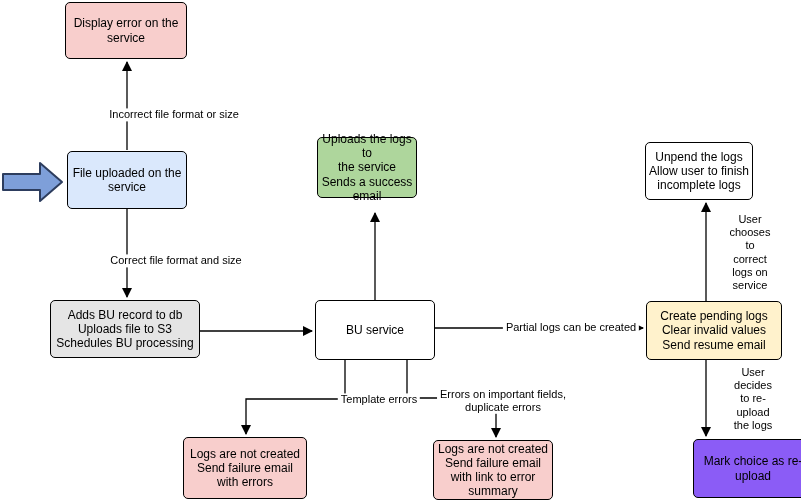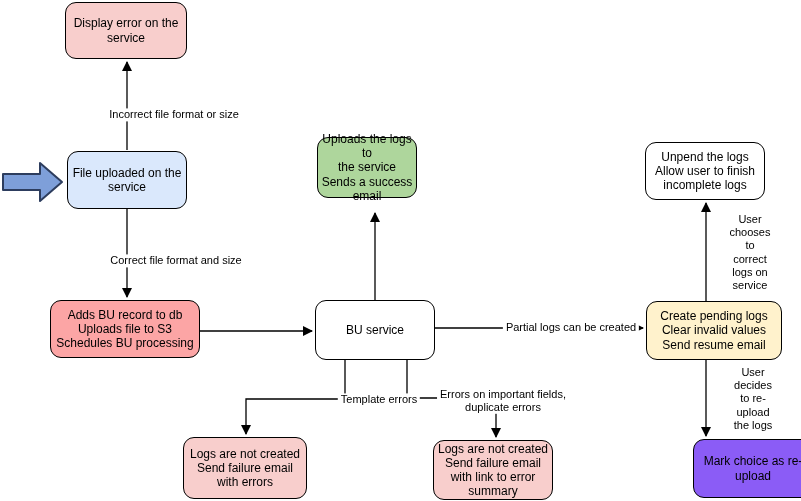--- a/index.html
+++ b/index.html
@@ -1,21 +1,21 @@
 <!DOCTYPE html>
 <html><head>
 <meta charset="utf-8">
 <style>
   html,body{margin:0;padding:0;}
   body{font-family:"Liberation Sans", sans-serif; color:#000;}
   .canvas{position:relative;width:801px;height:501px;background:#ffffff;overflow:hidden;}
   .edges{position:absolute;left:0;top:0;width:801px;height:501px;}
   .node{
     position:absolute;box-sizing:border-box;
-    border:1.5px solid #000;border-radius:11px;
+    border:1.5px solid #000;border-radius:5px;
     display:flex;align-items:center;justify-content:center;
     text-align:center;font-size:12px;line-height:1.17;
     white-space:pre-line;padding:2px;background:#fff;
   }
   .edge-label{
     position:absolute;transform:translate(-50%,-50%);
     background:#ffffff;font-size:11px;line-height:1.2;
     text-align:center;white-space:pre-line;padding:0 3px;margin-left:48px;
   }
 </style>
@@ -52,35 +52,35 @@
   <div class="edge-label" style="left:705px;top:399px;">User decides to re-upload the logs</div>
 
   <div class="node" style="left: 65px; top: 2px; width: 122px; height: 57px; background-color: rgb(248, 206, 204);">
     <span>Display error on the
 service</span>
   </div>
   <div class="node" style="left: 67px; top: 151px; width: 120px; height: 58px; background-color: rgb(218, 232, 252);">
     <span>File uploaded on the
 service</span>
   </div>
-  <div class="node" style="left: 50px; top: 300px; width: 150px; height: 58px; background-color: #fca5a5;">
+  <div class="node" style="left: 50px; top: 300px; width: 150px; height: 58px; background-color: #e5e5e5;">
     <span>Adds BU record to db
 Uploads file to S3
 Schedules BU processing</span>
   </div>
   <div class="node" style="left: 317px; top: 137px; width: 100px; height: 61px; background-color: rgb(174, 214, 156);">
     <span>Uploads the logs to
 the service
 Sends a success
 email</span>
   </div>
   <div class="node" style="left: 315px; top: 300px; width: 120px; height: 60px; background-color: rgb(255, 255, 255);">
     <span>BU service</span>
   </div>
-  <div class="node" style="left: 645px; top: 142px; width: 120px; height: 58px; background-color: rgb(255, 255, 255);">
+  <div class="node" style="left: 645px; top: 142px; width: 108px; height: 58px; background-color: rgb(255, 255, 255);">
     <span>Unpend the logs
 Allow user to finish
 incomplete logs</span>
   </div>
   <div class="node" style="left: 646px; top: 301px; width: 136px; height: 59px; background-color: rgb(255, 242, 204);">
     <span>Create pending logs
 Clear invalid values
 Send resume email</span>
   </div>
   <div class="node" style="left: 183px; top: 437px; width: 124px; height: 62px; background-color: rgb(248, 206, 204);">

